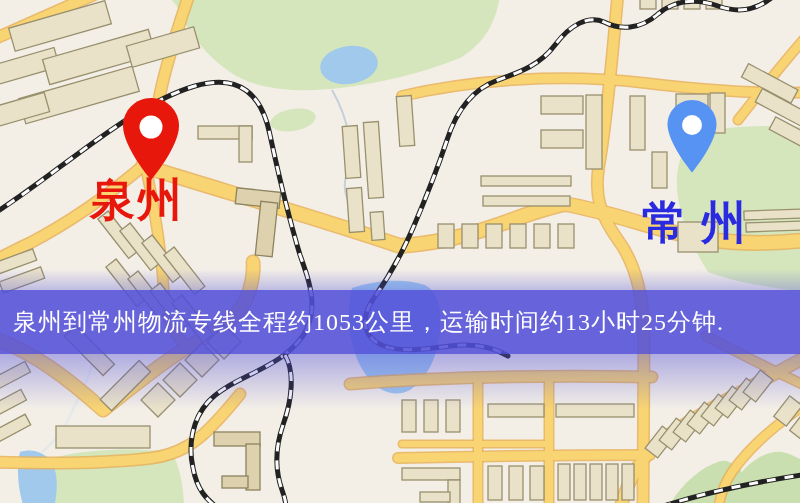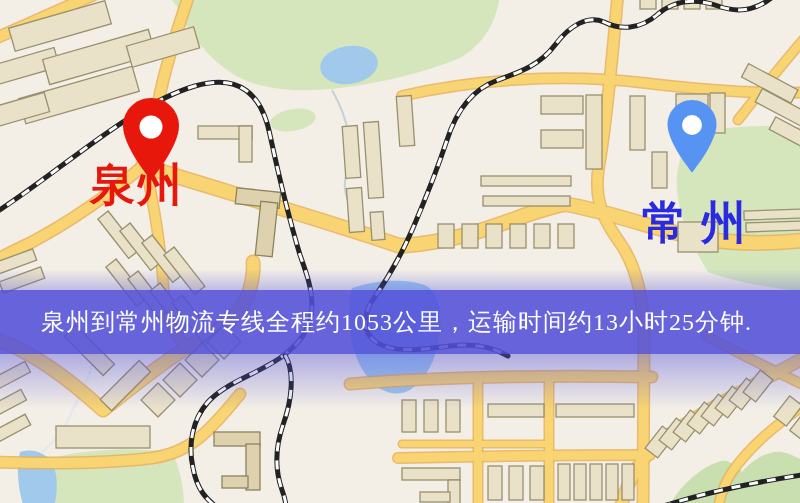--- a/index.html
+++ b/index.html
@@ -21,27 +21,27 @@
   .park{fill:#d5e6bd;}
   .parkd{fill:#c9dfaf;}
   .water{fill:#a0c9ec;}
   .river{fill:none;stroke:#c5d0da;stroke-width:2;}
   .riverw{fill:none;stroke:#e6e9ec;stroke-width:2.5;}
 
   .city-label{
     position:absolute;font-weight:700;font-size:45px;line-height:1;
     white-space:nowrap;
   }
-  .origin-label{left:90px;top:163px;color:#e8170c;letter-spacing:2px;}
+  .origin-label{left:90px;top:178px;color:#e8170c;letter-spacing:2px;}
   .dest-label{left:642px;top:178px;color:#2a2ae0;letter-spacing:14px;margin-top:23px;}
 
   .banner{
     position:absolute;left:0;top:290px;width:800px;height:64px;
     background:rgba(82,80,218,0.88);
-    display:flex;align-items:center;box-sizing:border-box;padding-left:41px;
+    display:flex;align-items:center;box-sizing:border-box;padding-left:13px;
   }
   .banner span{
     color:#ffffff;font-size:24px;letter-spacing:1px;white-space:nowrap;
   }
   .fade-top{
     position:absolute;left:0;top:269px;width:800px;height:21px;
     background:linear-gradient(rgba(82,80,218,0),rgba(82,80,218,0.32));
   }
   .fade-bottom{
     position:absolute;left:0;top:354px;width:800px;height:55px;

